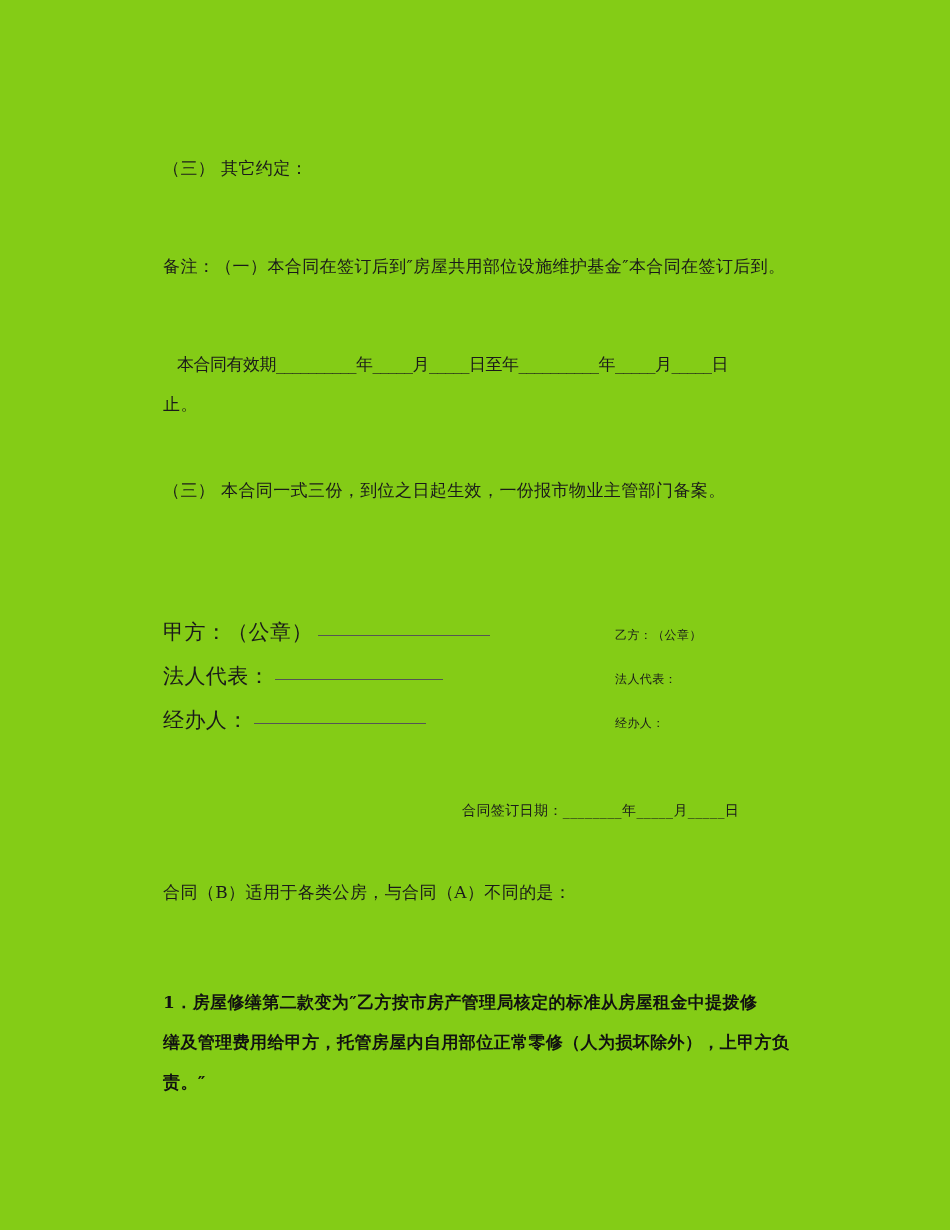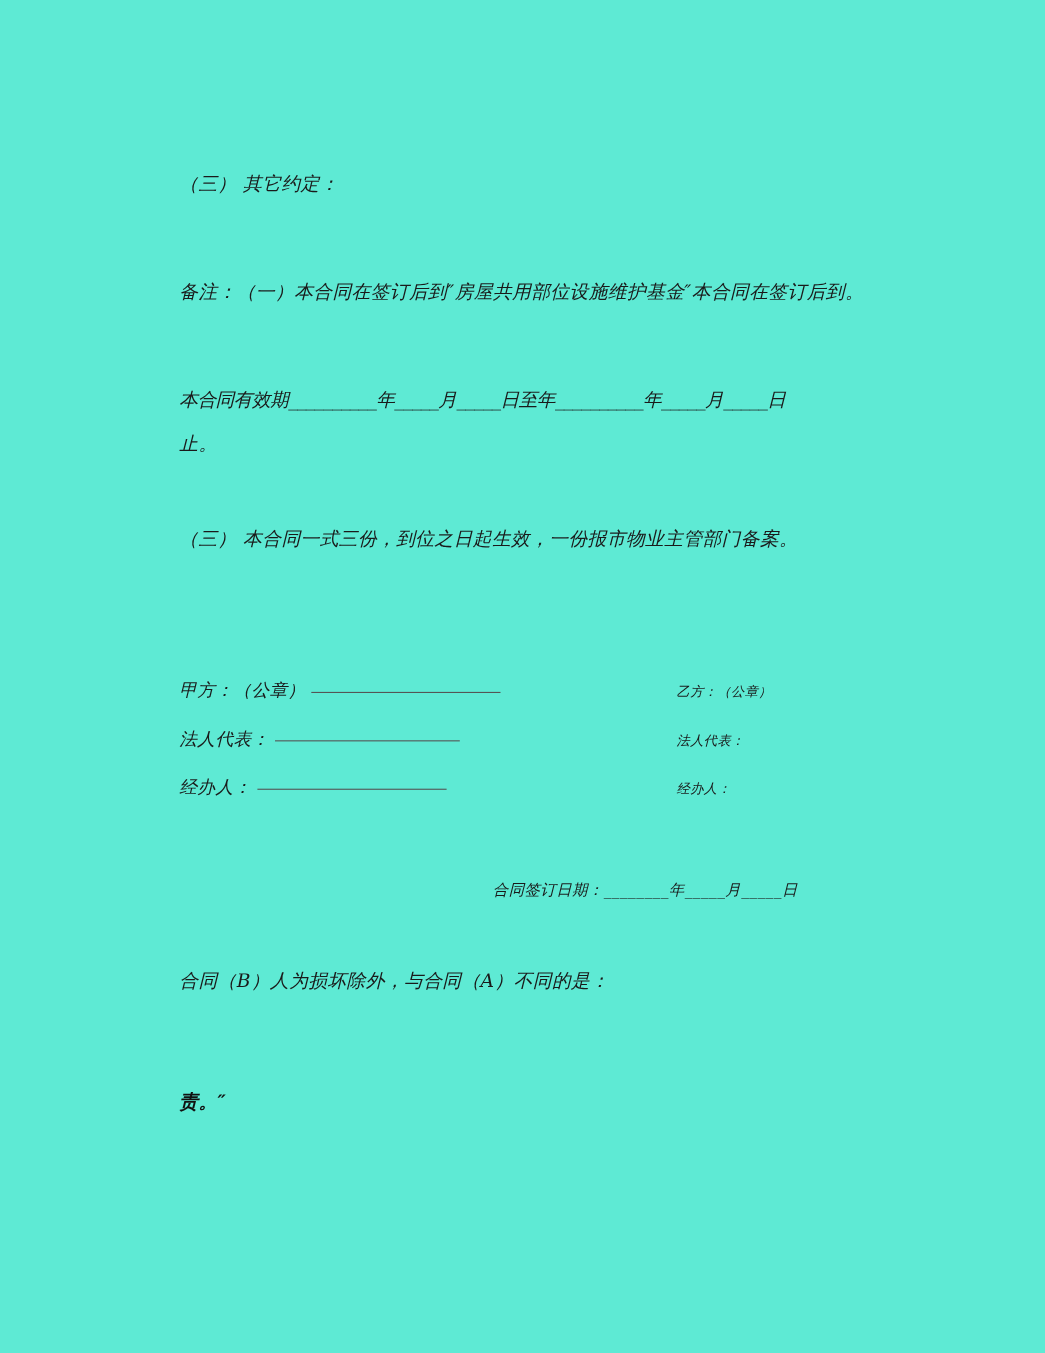--- a/index.html
+++ b/index.html
@@ -10,24 +10,23 @@
   }
   body {
     font-family: "DejaVu Serif", "Liberation Serif", serif;
     color: #000000;
     -webkit-font-smoothing: antialiased;
   }
   .page {
     position: relative;
     width: 950px;
     height: 1230px;
-    background: #5eead4;
+    background: #84cc16;
     overflow: hidden;
     margin: 0 auto;
-    font-style: italic;
   }
   
   .body-col {
     position: absolute;
     left: 163px;
     top: 0;
     width: 656px;
   }
   .para {
     font-size: 17px;
@@ -45,39 +44,40 @@
 
   .bold-para {
     font-weight: 700;
     color: #111111;
   }
 
   
   .blank {
     font-family: "DejaVu Serif", "Liberation Serif", serif;
     letter-spacing: -0.5px;
+    margin-left: 14px;
   }
 
   
   .sig-block {
     position: absolute;
     left: 163px;
     top: 618px;
     width: 660px;
   }
   .sig-row {
     display: flex;
     align-items: baseline;
     height: 44px;
   }
   .sig-left {
     width: 452px;
     display: flex;
     align-items: baseline;
-    font-size: 16px;
+    font-size: 21px;
     letter-spacing: 0.4px;
     color: #1a1a1a;
   }
   .sig-right {
     font-size: 12px;
     letter-spacing: 0.4px;
     color: #1a1a1a;
     white-space: nowrap;
   }
   .sig-label { white-space: nowrap; }
@@ -165,23 +165,25 @@
       </div>
       <div class="sig-right">经办人：</div>
     </div>
 
   </div>
 
   <div class="date-line blank">合同签订日期：________年_____月_____日</div>
 
   <div class="lower">
 
-    <p class="para">合同（B）人为损坏除外，与合同（A）不同的是：</p>
+    <p class="para">合同（B）适用于各类公房，与合同（A）不同的是：</p>
 
     <div class="spacer-xl"></div>
 
+    <p class="para bold-para">1．房屋修缮第二款变为″乙方按市房产管理局核定的标准从房屋租金中提拨修</p>
 
+    <p class="para bold-para">缮及管理费用给甲方，托管房屋内自用部位正常零修（人为损坏除外），上甲方负</p>
 
     <p class="para bold-para">责。″</p>
 
   </div>
 
 </div>
 
 </body></html>

